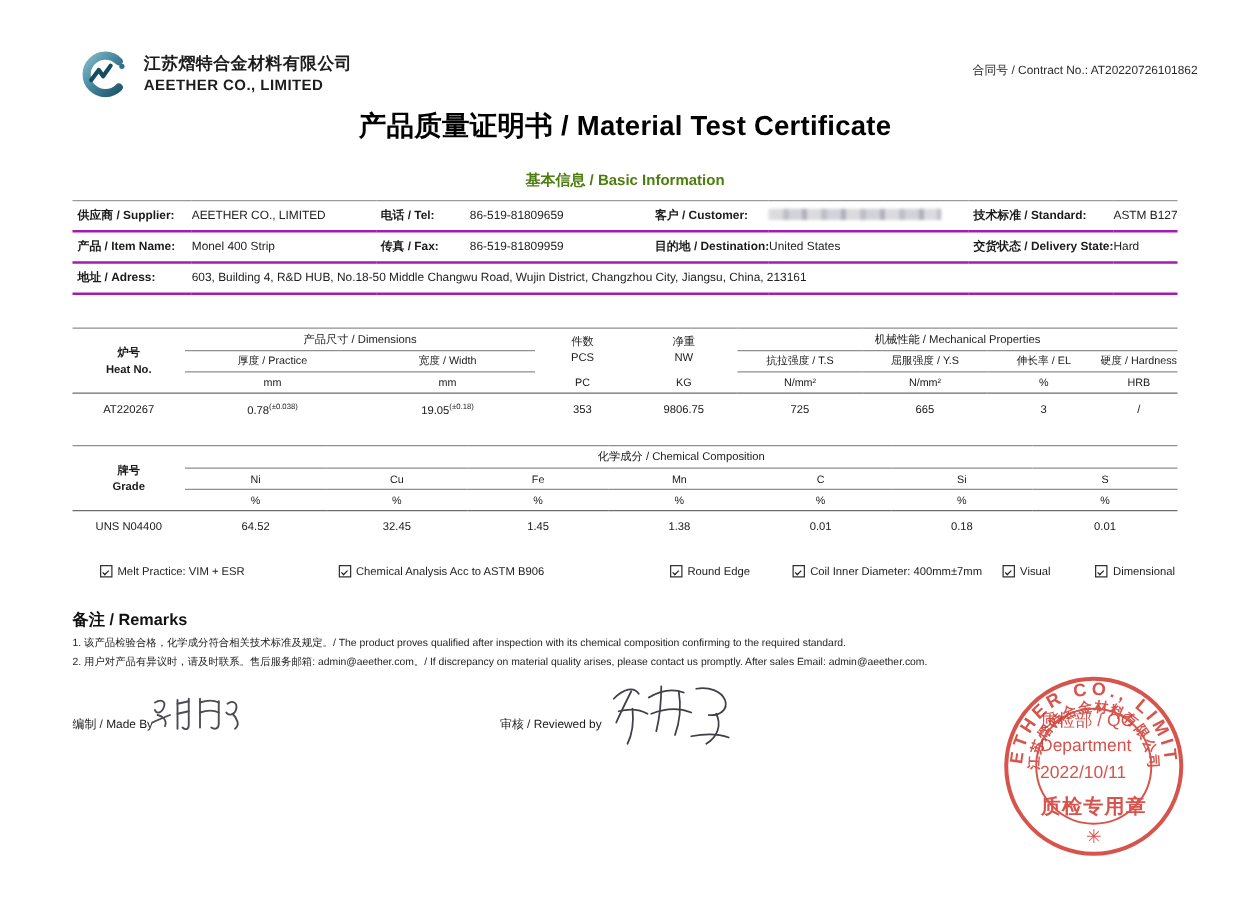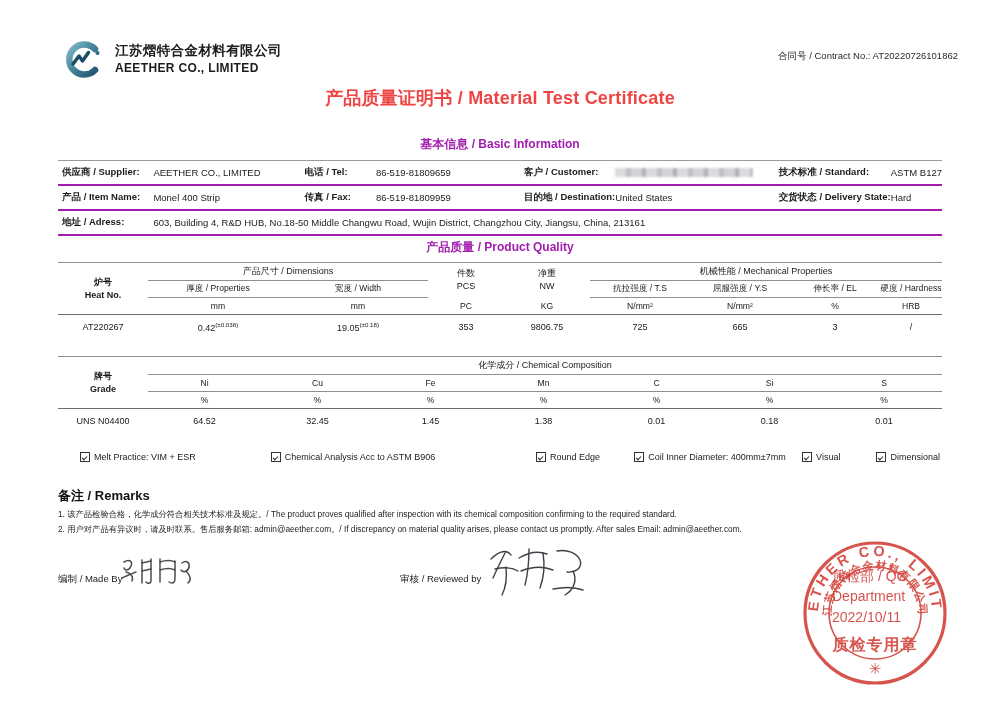--- a/index.html
+++ b/index.html
@@ -16,24 +16,24 @@
   
   .header{position:absolute;left:0;top:38px;width:1000px;height:50px;}
   .logo-wrap{position:absolute;left:62px;top:2px;display:flex;align-items:center;gap:11px;}
   .logo-mark{width:42px;height:38px;position:relative;flex:0 0 auto;}
   .company-cn{font-size:13.5px;font-weight:bold;letter-spacing:.4px;line-height:1.35;color:#1c1c1c;}
   .company-en{font-size:12px;font-weight:bold;letter-spacing:.35px;line-height:1.35;color:#1c1c1c;}
   .contract-no{position:absolute;right:42px;top:12px;font-size:9.5px;color:#2a2a2a;white-space:nowrap;}
 
   
   .title-main{position:absolute;left:0;top:86px;width:1000px;text-align:center;
-    font-size:18px;font-weight:bold;letter-spacing:.2px;color:#ef4444;}
+    font-size:22px;font-weight:bold;letter-spacing:.2px;color:#000000;}
   .title-sub{position:absolute;left:0;top:113px;width:1000px;text-align:center;
     font-size:11px;font-weight:bold;color:#222;}
-  .section-head{width:1000px;text-align:center;font-size:12px;font-weight:bold;color:#a21caf;}
+  .section-head{width:1000px;text-align:center;font-size:12px;font-weight:bold;color:#4d7c0f;}
   .sh-basic{position:absolute;left:0;top:136px;}
   .sh-quality{position:absolute;left:0;top:239px;}
 
   
   .basic{position:absolute;left:58px;top:160px;width:884px;border-collapse:collapse;
          font-size:9.5px;}
   .basic td{padding:5px 0 5px 0;vertical-align:middle;}
   .basic tr{border-bottom:2px solid #a21caf;}
   .basic tr.first{border-top:1px solid #9a9a9a;}
   .lbl{font-weight:bold;white-space:nowrap;padding-left:4px !important;}
@@ -112,21 +112,20 @@
       </div>
     </div>
     <div class="contract-no">
       <span>合同号 / Contract No.:</span>
       <span>AT20220726101862</span>
     </div>
   </div>
 
   <div class="title-main">产品质量证明书 / Material Test Certificate</div>
   <div class="section-head sh-basic">基本信息 / Basic Information</div>
-  <div class="section-head sh-quality">产品质量 / Product Quality</div>
 
   <table class="basic">
     <tbody>
         <tr class="first">
       <td class="lbl" style="width:96px">供应商 / Supplier:</td>
       <td class="val" style="width:161px">AEETHER CO., LIMITED</td>
       <td class="lbl" style="width:80px">电话 / Tel:</td>
       <td class="val" style="width:168px">86-519-81809659</td>
       <td class="lbl" style="width:90px">客户 / Customer:</td>
       <td class="val" style="width:167px"><span class="redact"></span></td>
@@ -162,40 +161,40 @@
         <div style="line-height:1.5"><span>件数</span><br>
         <span>PCS</span></div>
       </td>
       <td class="bt grp" rowspan="2" style="width:86px">
         <div style="line-height:1.5"><span>净重</span><br>
         <span>NW</span></div>
       </td>
       <td class="bt bb grp" colspan="4">机械性能 / Mechanical Properties</td>
     </tr>
     <tr>
-      <td class="bb sub" style="width:140px">厚度 / Properties</td>
+      <td class="bb sub" style="width:140px">厚度 / Practice</td>
       <td class="bb sub" style="width:140px">宽度 / Width</td>
       <td class="bb sub" style="width:100px">抗拉强度 / T.S</td>
       <td class="bb sub" style="width:100px">屈服强度 / Y.S</td>
       <td class="bb sub" style="width:90px">伸长率 / EL</td>
       <td class="bb sub">硬度 / Hardness</td>
     </tr>
     <tr>
       <td class="bb-dark unit">mm</td>
       <td class="bb-dark unit">mm</td>
       <td class="bb-dark unit">PC</td>
       <td class="bb-dark unit">KG</td>
       <td class="bb-dark unit">N/mm²</td>
       <td class="bb-dark unit">N/mm²</td>
       <td class="bb-dark unit">%</td>
       <td class="bb-dark unit">HRB</td>
     </tr>
     <tr class="datarow">
       <td>AT220267</td>
-      <td><span>0.42</span><span class="tol">(±0.038)</span></td>
+      <td><span>0.78</span><span class="tol">(±0.038)</span></td>
       <td><span>19.05</span><span class="tol">(±0.18)</span></td>
       <td>353</td>
       <td>9806.75</td>
       <td>725</td>
       <td>665</td>
       <td>3</td>
       <td>/</td>
     </tr>
   </tbody>
     </table>

